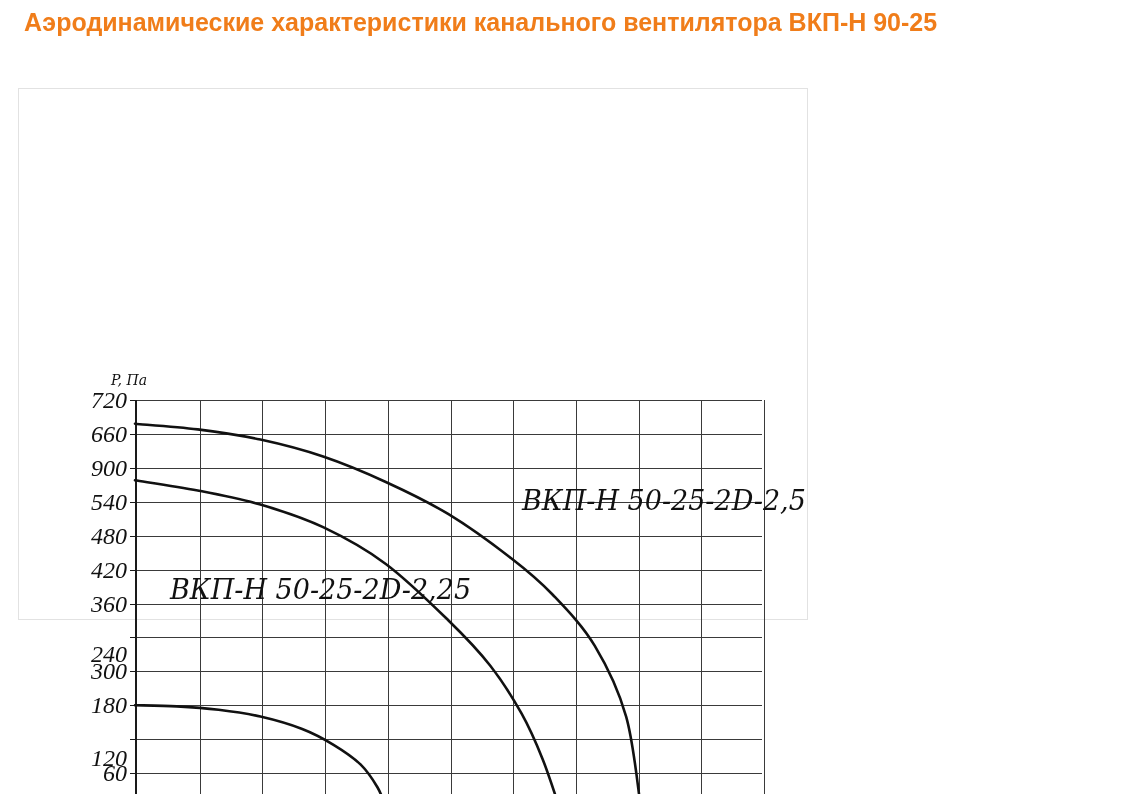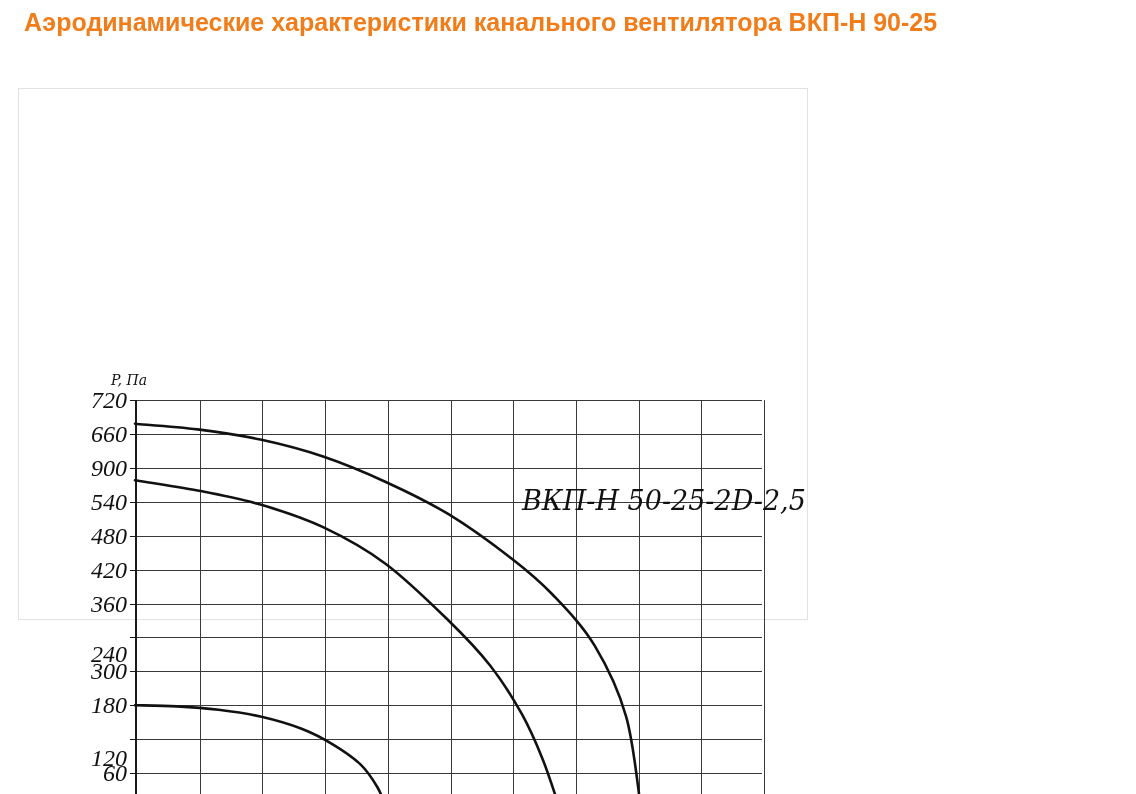--- a/index.html
+++ b/index.html
@@ -174,14 +174,15 @@
       <div class="tick-mark-y" style="top: 0px;"></div>
     </div>
 
   <svg id="curves-svg" viewBox="0 0 790 698" preserveAspectRatio="none">
       <path d="M 116.00 334.74 C 126.45 335.68, 157.80 337.76, 178.70 340.39 C 199.60 343.03, 220.50 346.05, 241.40 350.57 C 262.30 355.09, 283.20 360.46, 304.10 367.53 C 325.00 374.59, 345.90 383.36, 366.80 392.97 C 387.70 402.57, 408.60 412.47, 429.50 425.19 C 450.40 437.90, 474.78 455.81, 492.20 469.28 C 509.62 482.75, 520.07 491.42, 534.00 506.02 C 547.93 520.62, 563.61 536.64, 575.80 556.90 C 587.99 577.15, 599.49 600.70, 607.15 627.56 C 614.81 654.41, 619.34 702.93, 621.78 718.00" fill="none" stroke="#111111" stroke-width="2.6" stroke-linecap="round"></path>
       <path d="M 116.00 391.27 C 126.45 392.97, 157.80 397.39, 178.70 401.44 C 199.60 405.50, 220.50 409.45, 241.40 415.58 C 262.30 421.70, 283.20 428.30, 304.10 438.19 C 325.00 448.08, 345.90 459.39, 366.80 474.93 C 387.70 490.48, 412.08 514.50, 429.50 531.46 C 446.92 548.42, 459.11 561.14, 471.30 576.68 C 483.49 592.23, 493.94 609.18, 502.65 624.73 C 511.36 640.27, 517.28 654.41, 523.55 669.95 C 529.82 685.50, 537.48 709.99, 540.27 718.00" fill="none" stroke="#111111" stroke-width="2.6" stroke-linecap="round"></path>
       <path d="M 116.00 616.25 C 122.97 616.44, 143.87 616.63, 157.80 617.38 C 171.73 618.13, 185.67 619.08, 199.60 620.77 C 213.53 622.47, 227.47 624.35, 241.40 627.56 C 255.33 630.76, 271.01 635.28, 283.20 639.99 C 295.39 644.70, 304.80 649.88, 314.55 655.82 C 324.30 661.75, 334.41 668.54, 341.72 675.60 C 349.04 682.67, 354.26 691.15, 358.44 698.22 C 362.62 705.28, 365.41 714.70, 366.80 718.00" fill="none" stroke="#111111" stroke-width="2.6" stroke-linecap="round"></path>
     </svg>
 
   <div class="curve-label" id="curve-label-0">ВКП-Н 50-25-2D-2,5</div>
+  <div class="curve-label" id="curve-label-1">ВКП-Н 50-25-2D-2,25</div>
 
 </div>
 
 </body></html>

